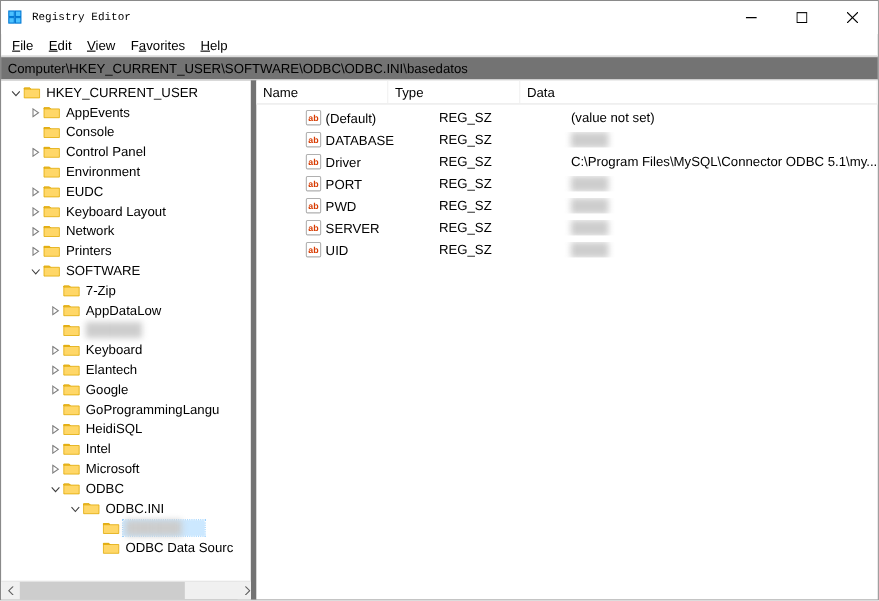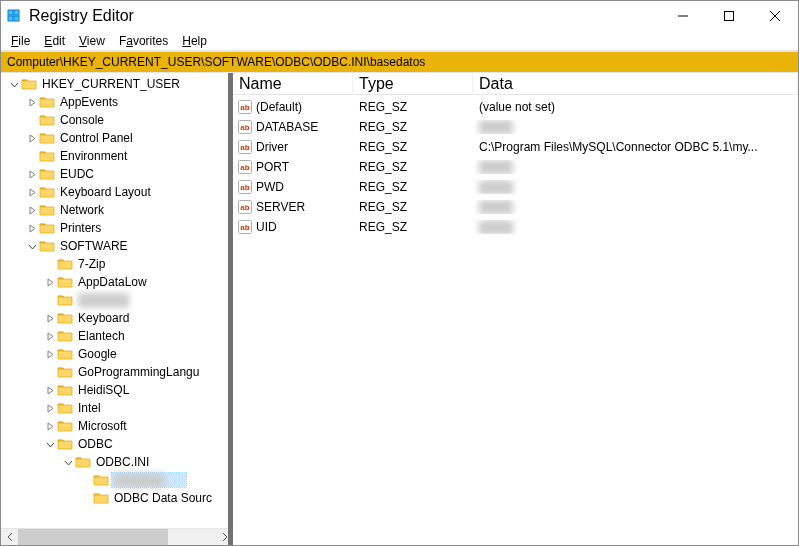--- a/index.html
+++ b/index.html
@@ -1,46 +1,46 @@
 <!DOCTYPE html>
 <html><head>
 <meta charset="utf-8">
 <style>
   * { box-sizing: border-box; }
   html, body { margin:0; padding:0; font-family: "Segoe UI", Tahoma, sans-serif; font-size:12px; color:#000; background:#fff; }
   .window { width:799px; height:546px; border:1px solid #8a8a8a; display:flex; flex-direction:column; background:#fff; }
   .titlebar { height:30px; display:flex; align-items:center; padding-left:6px; background:#fff; }
   .titlebar-icon { width:16px; height:16px; margin-right:6px; display:flex; align-items:center; justify-content:center; }
-  .titlebar-text { flex:1; font-size:16px; }
+  .titlebar-text { flex:1; font-size:10px;font-family:Liberation Mono, monospace; }
   .win-controls { display:flex; height:100%; }
   .win-btn { width:46px; display:flex; align-items:center; justify-content:center; }
   .menubar { height:20px; display:flex; align-items:center; padding:0 4px; gap:2px; border-bottom:1px solid #e5e5e5;}
   .menu-item { padding:1px 6px; cursor:default;text-align:center; }
   .menu-item u { text-decoration: underline; }
-  .addressbar { height:22px; border-top:1px solid #e5e5e5; border-bottom:1px solid #e5e5e5; display:flex; align-items:center; padding:0 6px; background:#eab308; }
+  .addressbar { height:22px; border-top:1px solid #e5e5e5; border-bottom:1px solid #e5e5e5; display:flex; align-items:center; padding:0 6px; background:#737373; }
   .addressbar-text { white-space:nowrap; overflow:hidden; }
   .content { flex:1; display:flex; min-height:0; position:relative; }
   .tree-pane { width:232px; border-right:5px solid #737373; overflow:hidden; position:relative; }
   .tree-inner { padding:2px 0 0 0; }
   .tree-row { display:flex; align-items:center; height:18px; white-space:nowrap; padding-right:4px;}
   .expander { width:14px; display:flex; justify-content:center; align-items:center; color:#777; font-size:9px; cursor:default;}
   .indent-block { display:inline-block; }
   .folder-icon { width:16px; height:14px; margin-right:3px; display:inline-flex; align-items:center; justify-content:center;}
   .node-label { padding:0 2px; }
   .node-label.selected { background:#cce8ff; outline:1px dotted #99d1ff; }
   .blur { filter: blur(3px); color:#ccc; }
   .list-pane { flex:1; overflow:hidden; position:relative;}
   .list-header { display:flex; height:22px; align-items:center; border-bottom:1px solid #e5e5e5; background:#fff; }
-  .col { padding:0 6px; font-weight:400; text-align:left; font-size:16px; border-right:1px solid #f0f0f0; height:100%; display:flex; align-items:center;}
+  .col { padding:0 6px; font-weight:400; text-align:left; font-size:12px; border-right:1px solid #f0f0f0; height:100%; display:flex; align-items:center;}
   .col-name { width:120px;}
   .col-type { width:120px;text-align:right;}
   .col-data { flex:1;}
   .list-body { padding:2px 0; }
   .list-row { display:flex; height:20px; align-items:center; }
-  .cell-name { width:120px; display:flex; align-items:center; padding-left:4px;}
+  .cell-name { width:120px; display:flex; align-items:flex-end; padding-left:4px;margin-left:40px;}
   .cell-type { width:120px; padding-left:6px;}
   .cell-data { flex:1; padding-left:6px; overflow:hidden; text-overflow:ellipsis; white-space:nowrap;}
   .reg-icon { width:16px; height:16px; margin-right:3px; display:inline-flex; align-items:center; justify-content:center;}
   .hscroll { position:absolute; bottom:0; left:0; width:232px; height:17px; display:flex; background:#f0f0f0; border-top:1px solid #e5e5e5;}
   .hscroll .arrow { width:17px; display:flex; align-items:center; justify-content:center; background:#f0f0f0; }
   .hscroll .track { flex:1; position:relative; }
   .hscroll .thumb { position:absolute; left:0; top:0; height:100%; width:150px; background:#cdcdcd;}
   svg { display:block; }
 </style>
 </head>

